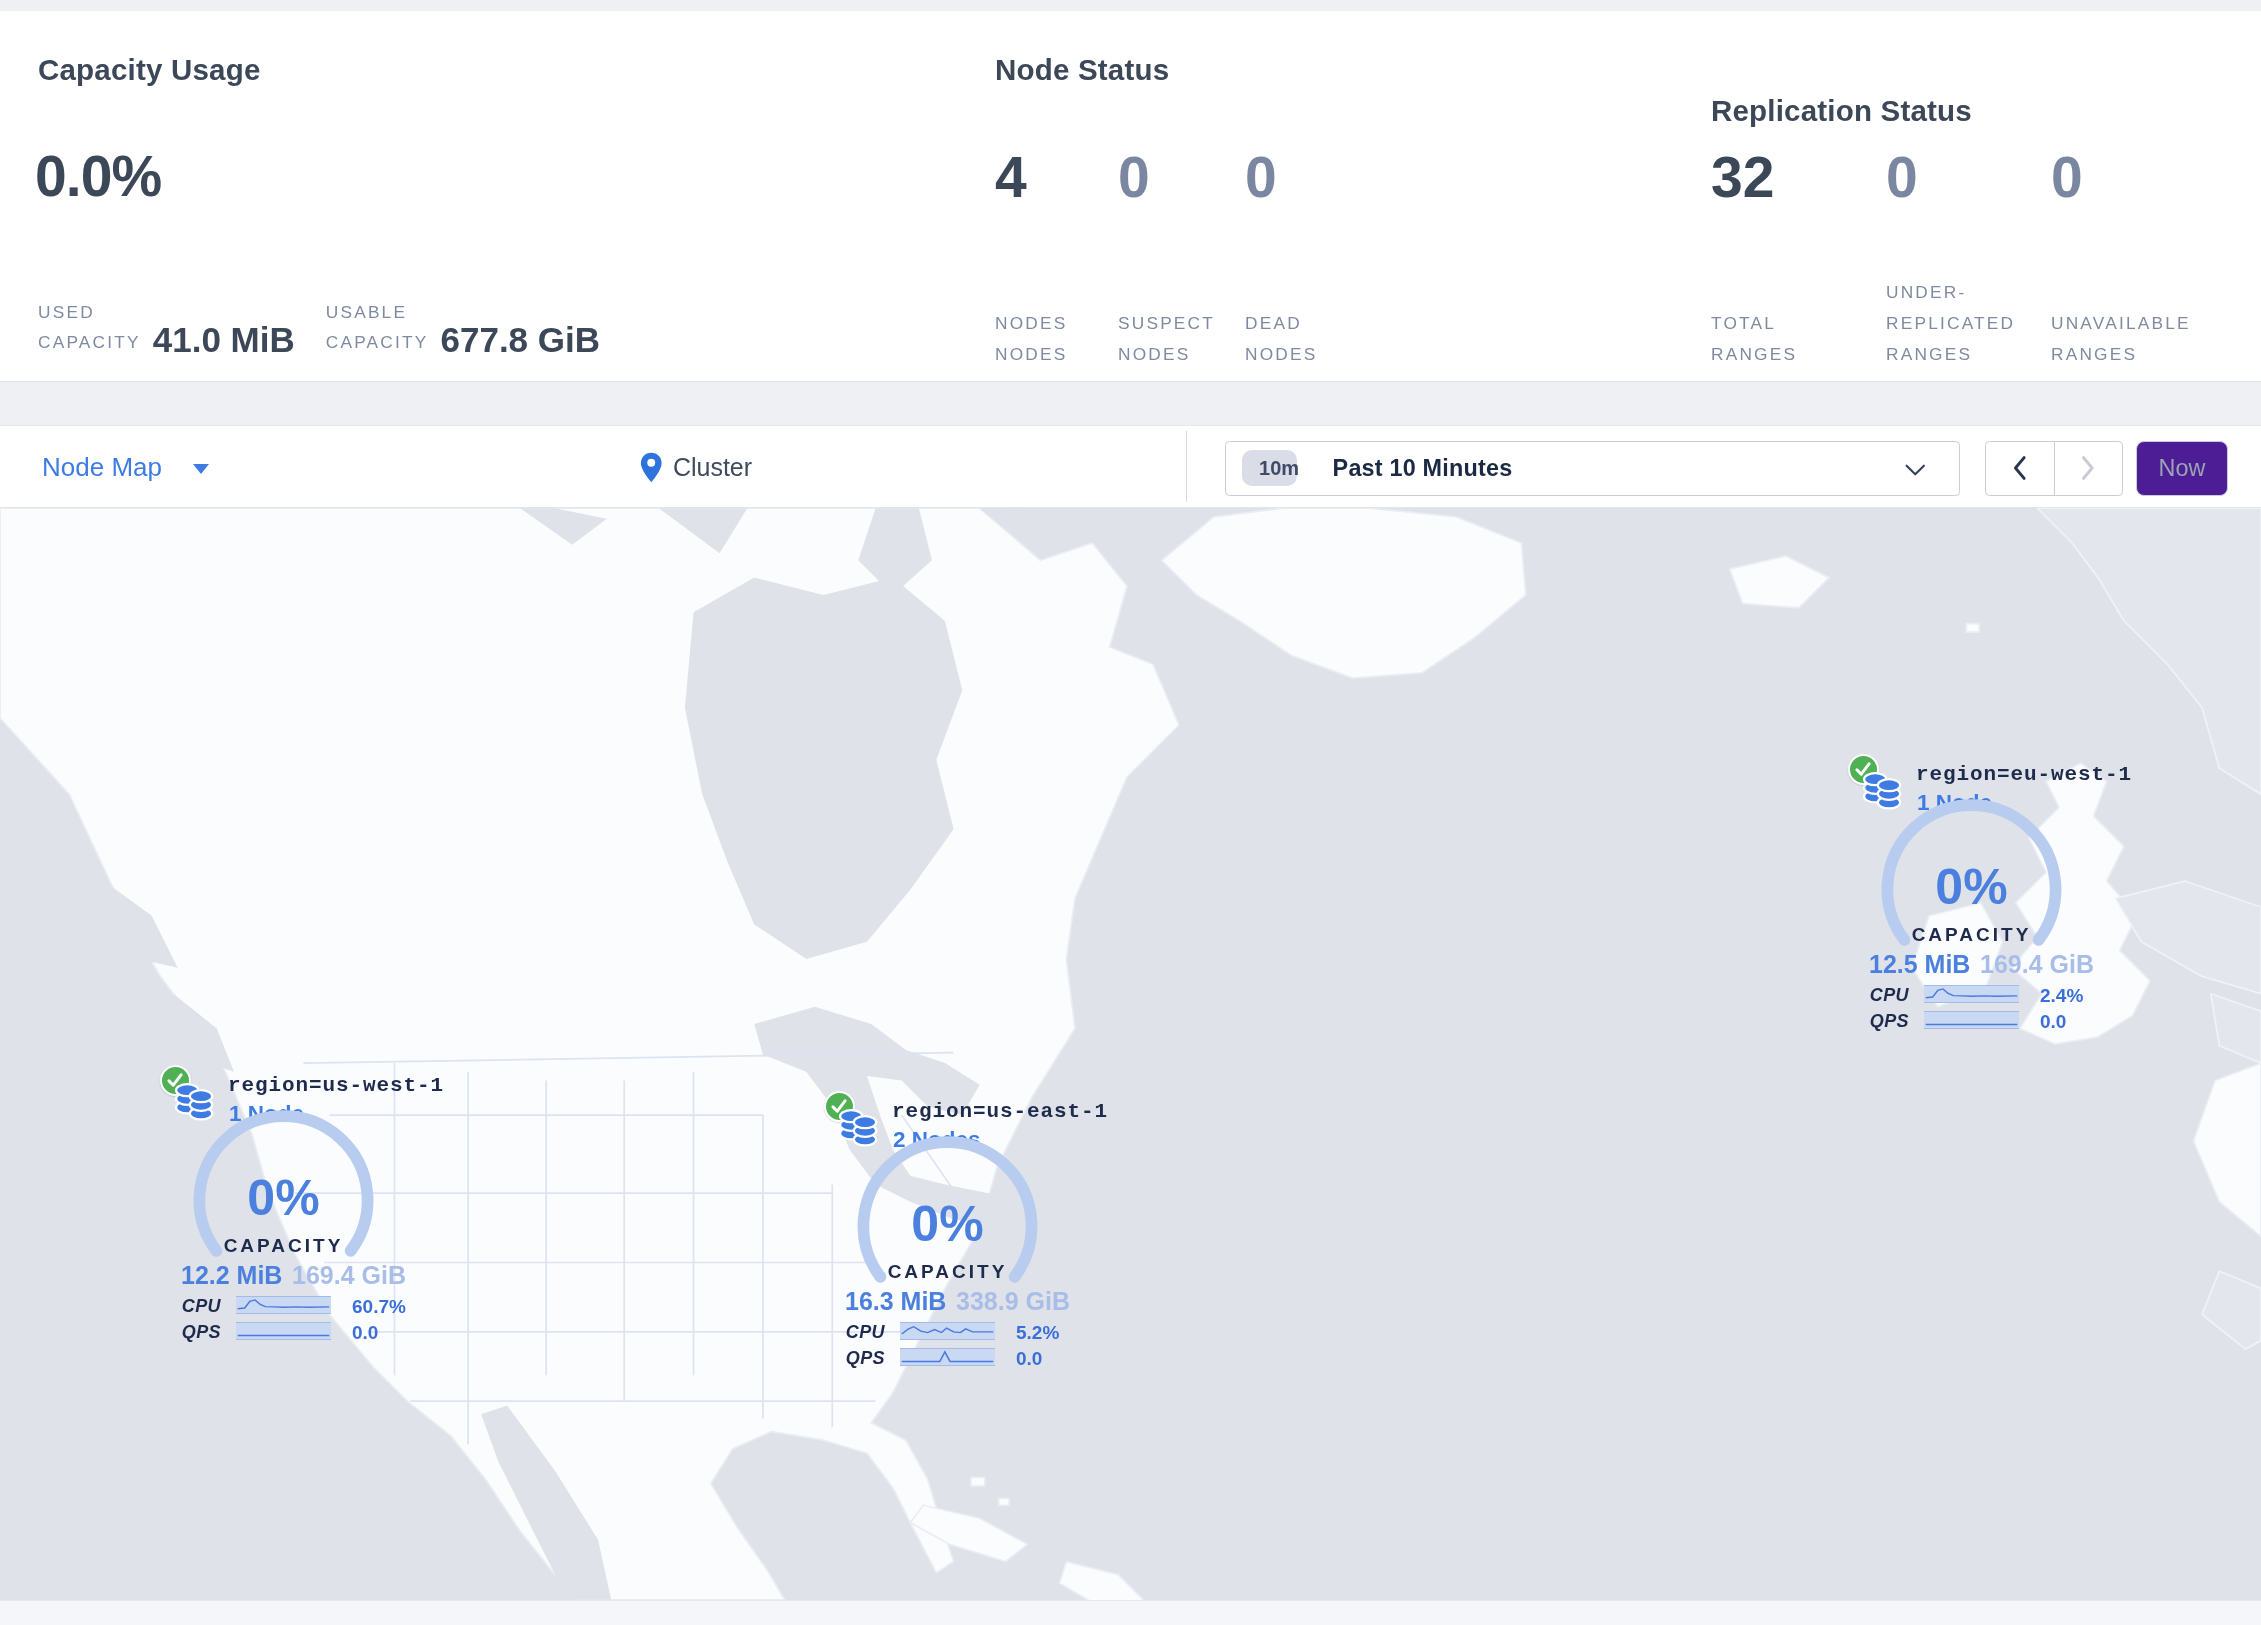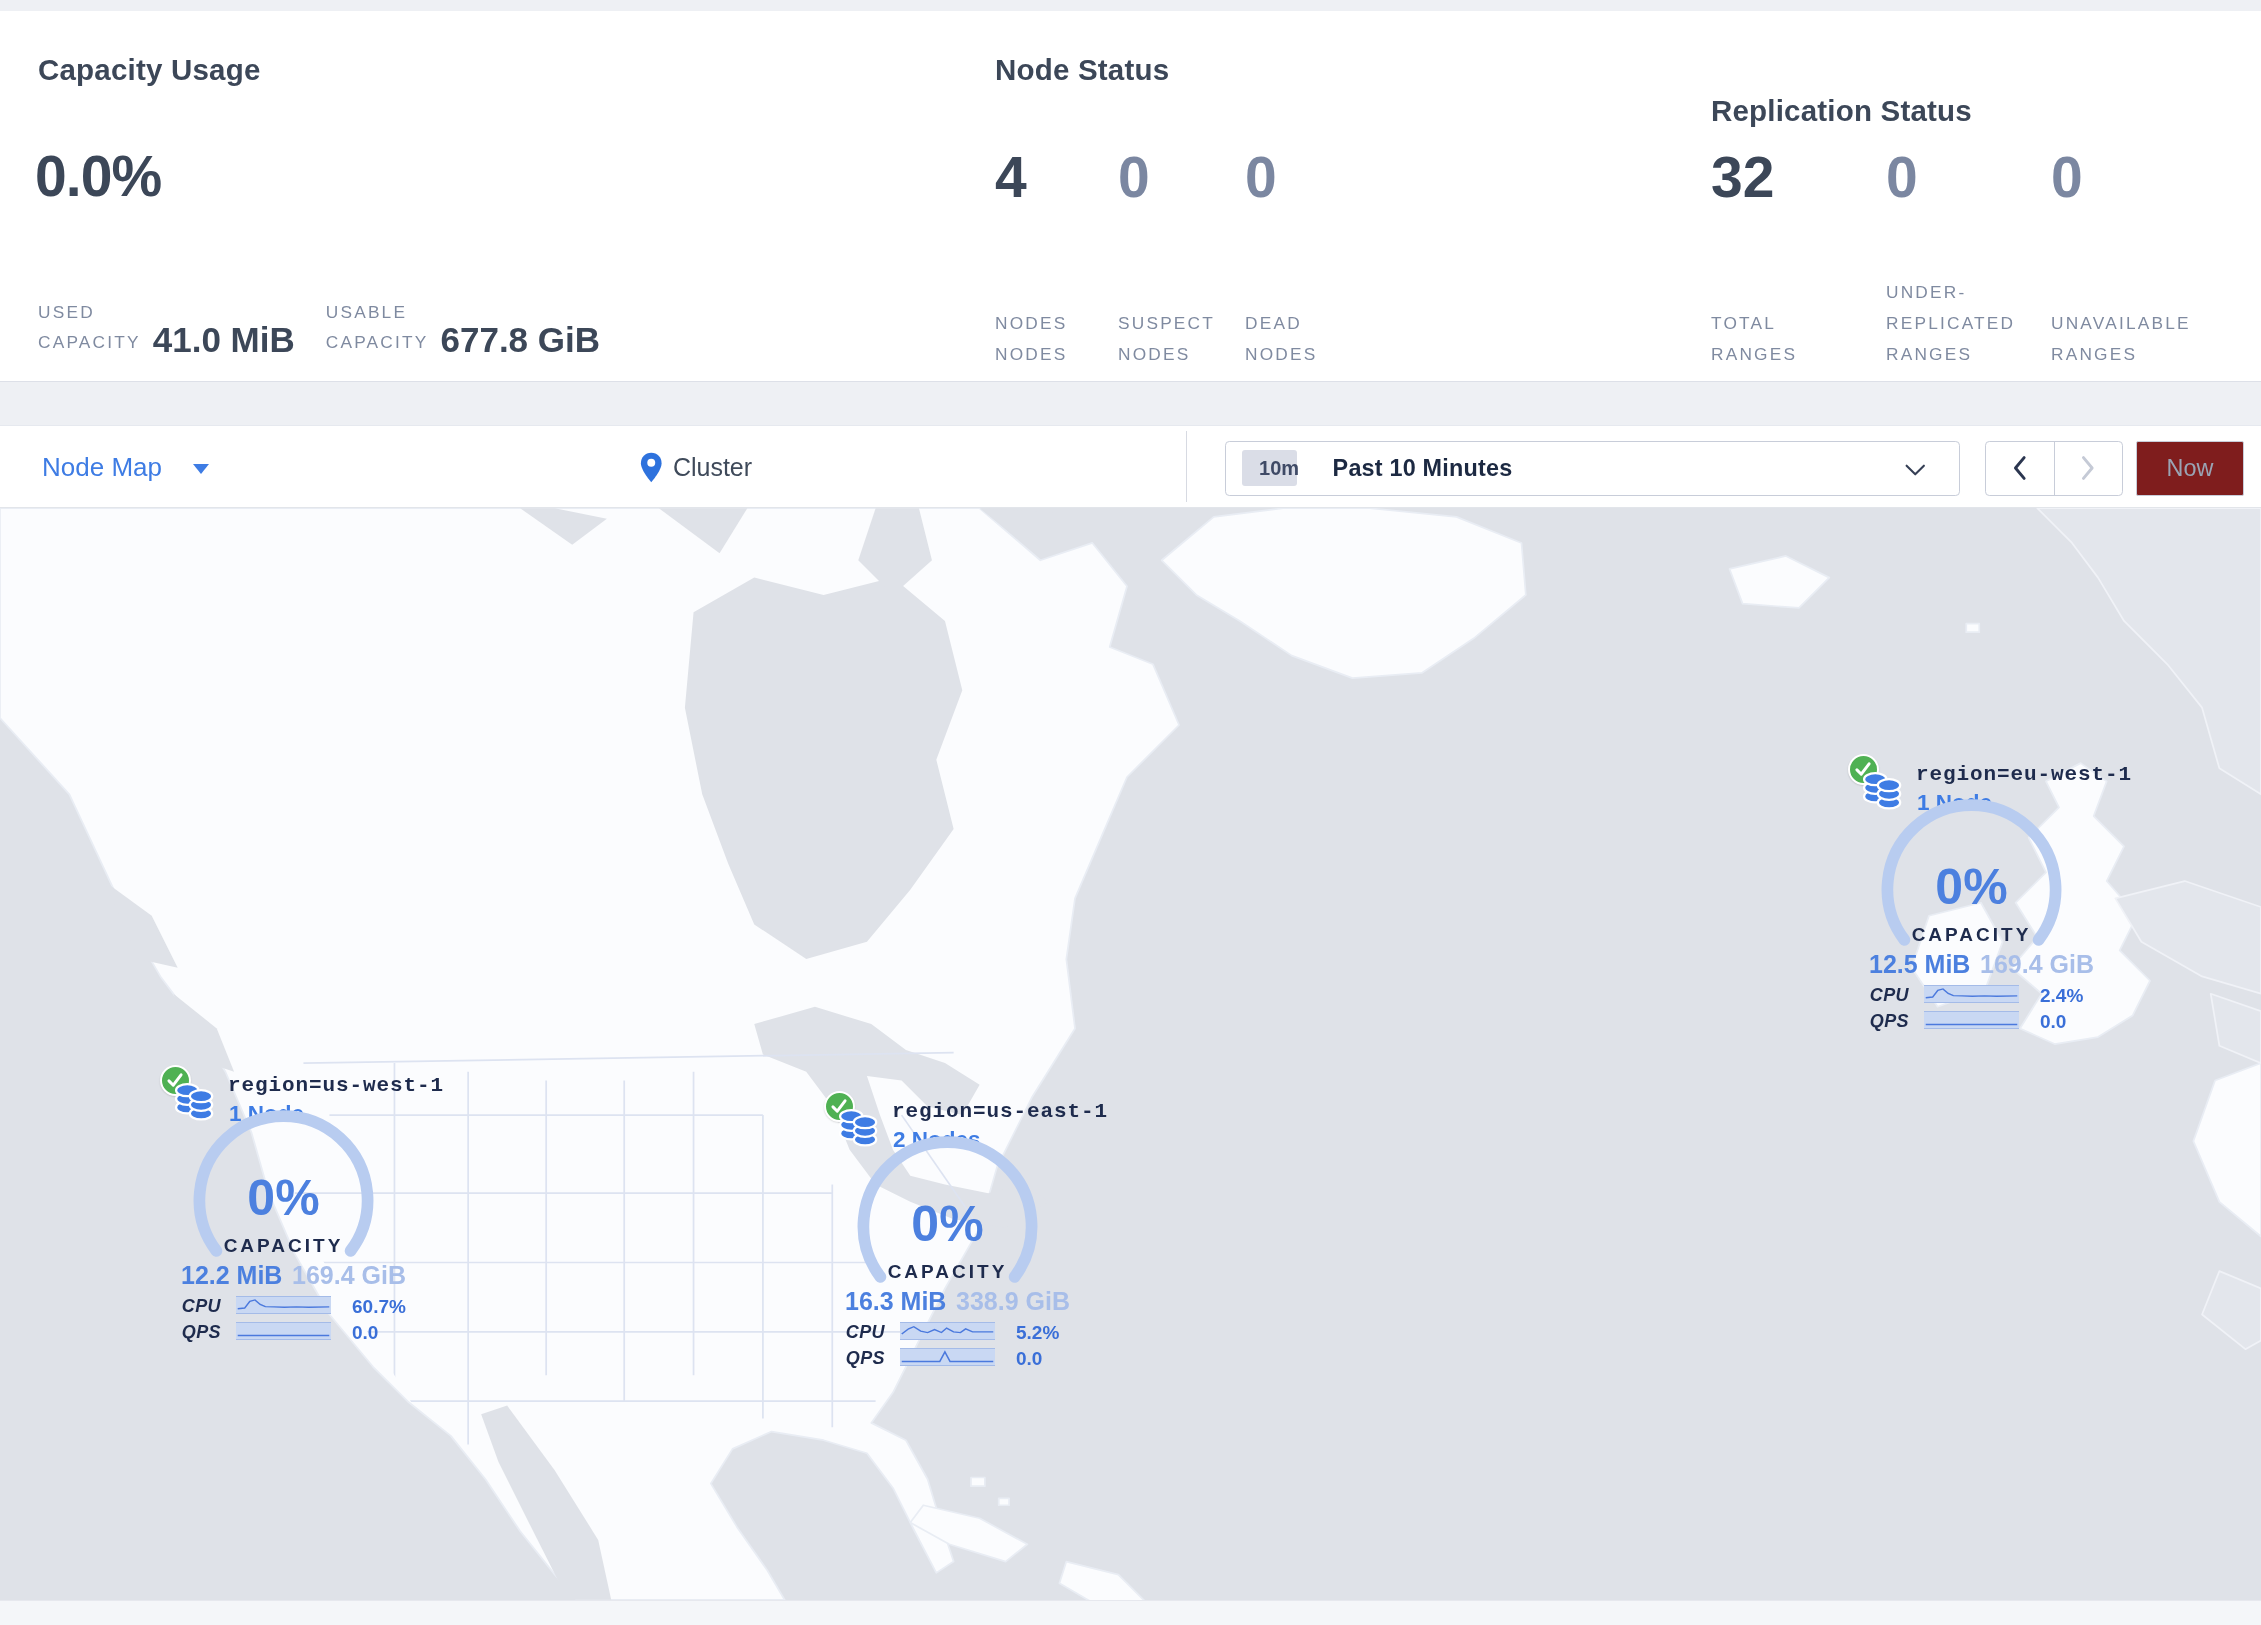--- a/index.html
+++ b/index.html
@@ -43,32 +43,32 @@
   .tb-divider { position:absolute; left:1186px; top:5.2px; height:71px; width:0.9px; background:#d7dae2; }
   .view-selector { position:absolute; left:42px; top:0; height:82px; display:flex; align-items:center; cursor:pointer; }
   .view-selector .vs-text { font-size:26px; color:#3e7ce4; }
   .vs-caret { width:0; height:0; border-left:8.7px solid transparent; border-right:8.7px solid transparent;
               border-top:10.4px solid #3e7ce4; margin-left:31px; margin-top:3.5px; }
   .breadcrumb { position:absolute; left:640px; top:0; height:82px; display:flex; align-items:center; }
   .breadcrumb .bc-text { font-size:25px; color:#3f4a5a; font-weight:500; margin-left:10.4px; }
 
   .time-dd { position:absolute; left:1225px; top:14.7px; width:735px; height:55px; background:#fff;
              border:1.7px solid #c8cdd9; border-radius:4.3px; display:flex; align-items:center; cursor:pointer; }
-  .time-badge { margin-left:15.6px; width:55px; height:36px; background:#dadde7; border-radius:3px;
+  .time-badge { margin-left:15.6px; width:55px; height:36px; background:#dadde7; border-radius:10px;
                 display:flex; align-items:center; justify-content:center;
                 font-size:20px; font-weight:700; color:#3f4a66;padding-left:20px; }
   .time-text { margin-left:36px; font-size:23.4px; font-weight:700; color:#1c2942; letter-spacing:0.2px; }
   .time-chevron { position:absolute; right:33px; top:21px; }
 
   .range-arrows { position:absolute; left:1985px; top:14.7px; width:138px; height:55px; background:#fff;
                   border:1.7px solid #c8cdd9; border-radius:4.3px; display:flex; }
   .arrow-half { flex:1; display:flex; align-items:center; justify-content:center; cursor:pointer; }
   .arrow-half.prev { border-right:0.9px solid #c8cdd9; }
-  .now-btn { position:absolute; left:2136px; top:14.7px; width:108px; height:55px; background:#7f1d1d;
-             border:1.7px solid #c8cdd9; border-radius:2px; display:flex; align-items:center; justify-content:center;
+  .now-btn { position:absolute; left:2136px; top:14.7px; width:92px; height:55px; background:#4c1d95;
+             border:1.7px solid #c8cdd9; border-radius:8px; display:flex; align-items:center; justify-content:center;
              font-size:23.4px; color:#9aa4b4; font-weight:500; cursor:pointer; }
 
   
   .map-area { position:absolute; left:0; top:508px; width:2261px; height:1092px; background:#dfe2e8; overflow:hidden; }
   .map-footer { position:absolute; left:0; top:1600px; width:2261px; height:26px; background:#f4f6f9; border-top:0.9px solid #e6e8ee; }
 
   
   .marker { position:absolute; width:260px; height:286px; cursor:pointer; }
   .check { position:absolute; left:0; top:0; width:31px; height:31px; border-radius:50%;
            background:#4fb153; border:2.6px solid #ffffff; box-shadow:0 0.9px 1.7px rgba(0,0,0,.15); }

